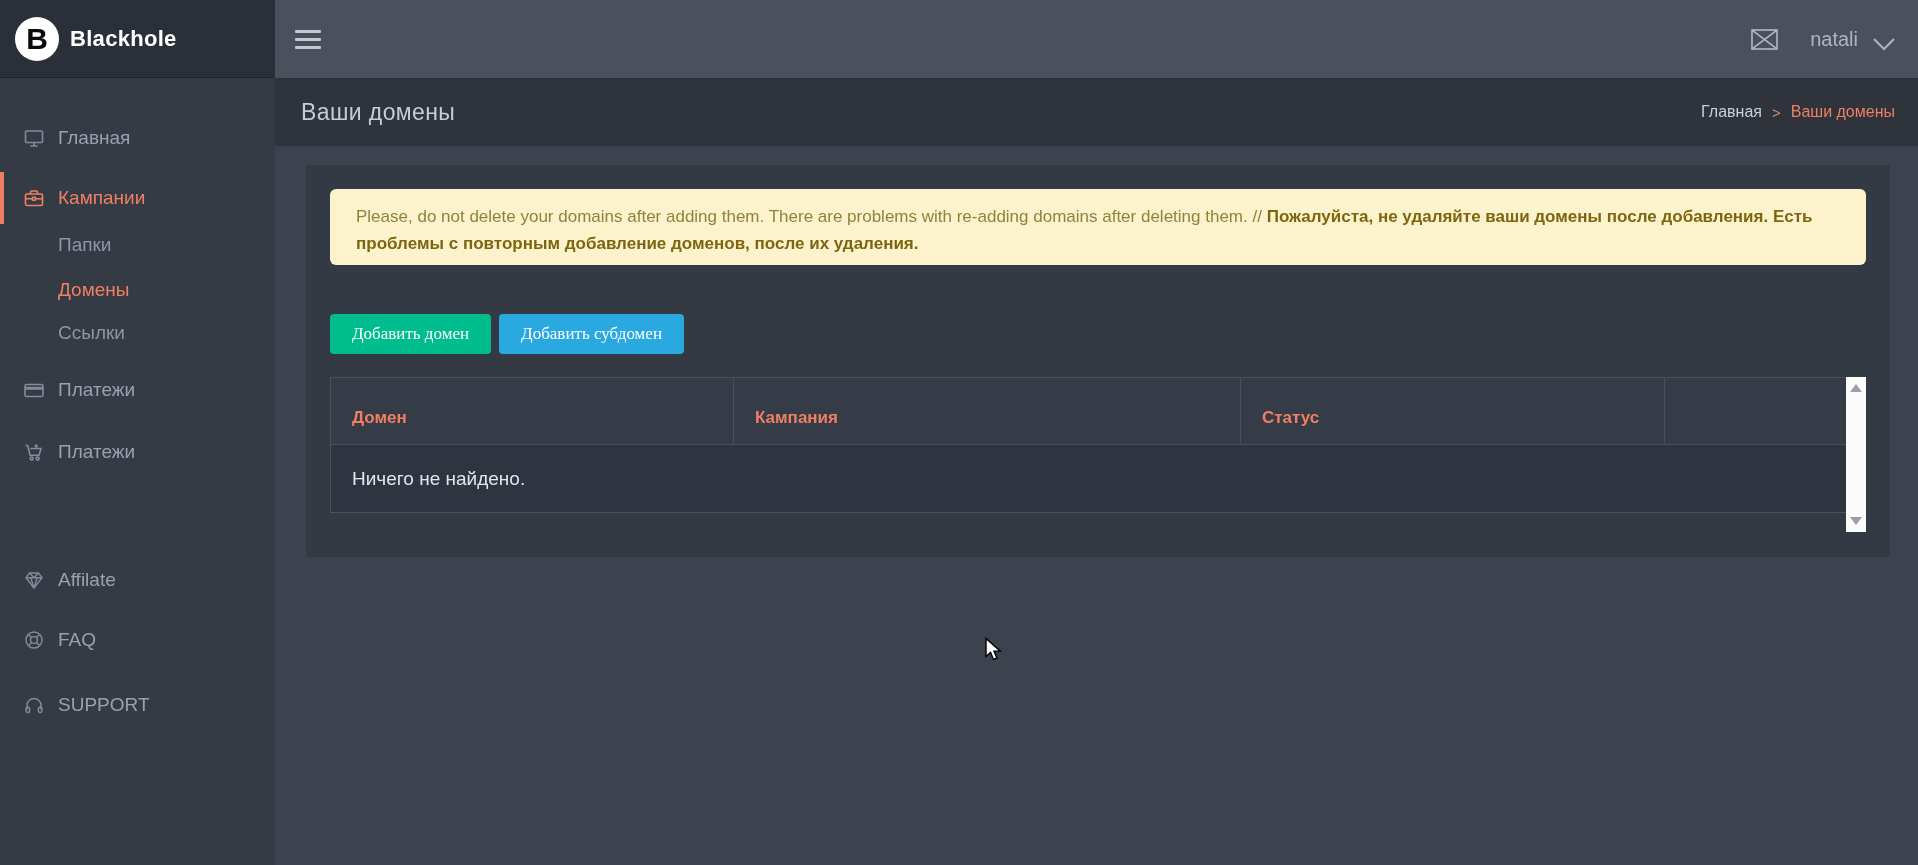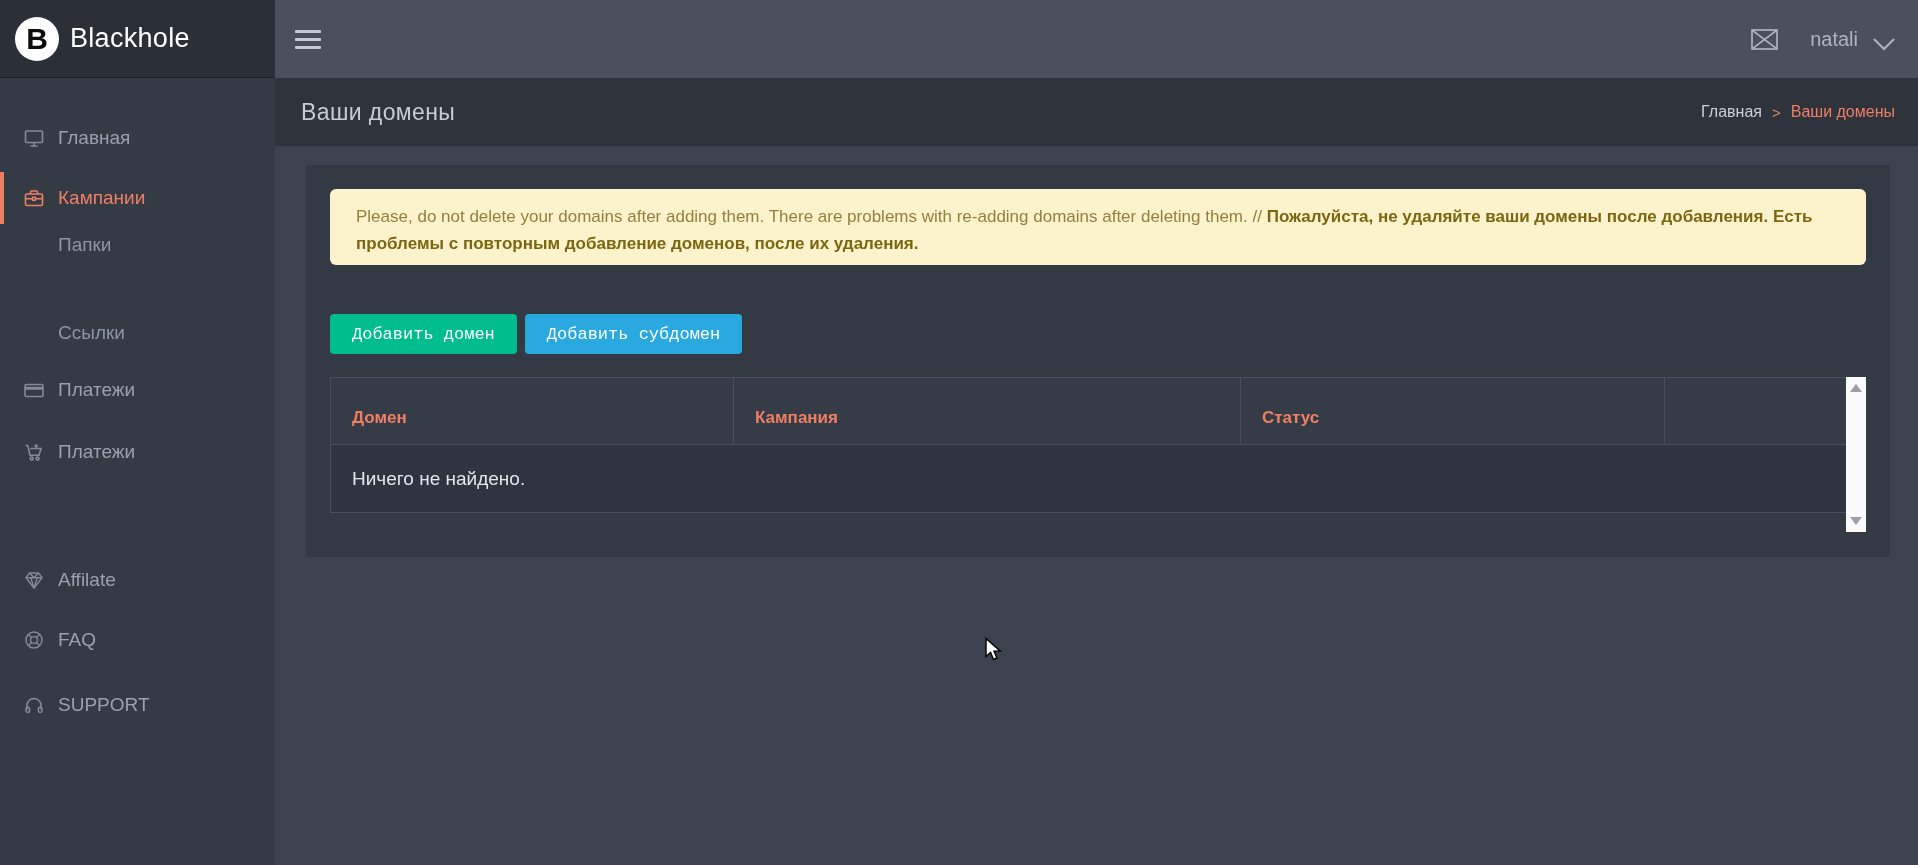--- a/index.html
+++ b/index.html
@@ -13,21 +13,21 @@
   }
   *{box-sizing:border-box;margin:0;padding:0;}
   html,body{background:#222;}
   body{font-family:"Liberation Sans",sans-serif;}
   .app{position:relative;width:1918px;height:865px;background:var(--main-bg);overflow:hidden;}
 
   
   .sidebar{position:absolute;left:0;top:0;width:275px;height:865px;background:var(--sidebar-bg);}
   .logo-area{height:78px;background:var(--logo-bg);display:flex;align-items:center;padding-left:15px;gap:11px;border-bottom:1px solid rgba(0,0,0,.25);cursor:pointer;}
   .logo-circle{width:44px;height:44px;border-radius:50%;background:#fff;color:#0b0b0b;display:flex;align-items:center;justify-content:center;font-weight:bold;font-size:30px;line-height:1;}
-  .brand-name{color:#fff;font-weight:normal;font-size:27px;letter-spacing:.3px;}
+  .brand-name{color:#fff;font-weight:bold;font-size:22px;letter-spacing:.3px;}
   .nav-item{position:absolute;left:0;width:275px;height:40px;display:flex;align-items:center;padding-left:23px;gap:13px;color:var(--text-muted);font-size:19px;cursor:pointer;}
   .nav-item .ni-icon{width:22px;height:22px;color:var(--icon-color);flex:0 0 22px;}
   .nav-item.sub{padding-left:58px;color:var(--text-sub);}
   .nav-item.accent{color:var(--accent);}
   .nav-item.accent .ni-icon{color:var(--accent);}
   .active-bar{position:absolute;left:0;top:172px;width:4px;height:52px;background:var(--accent);}
 
   
   .topnav{position:absolute;left:275px;top:0;width:1643px;height:78px;background:var(--topnav-bg);}
   .hamburger{position:absolute;left:20px;top:25px;width:26px;height:28px;display:flex;flex-direction:column;justify-content:center;gap:5px;cursor:pointer;}
@@ -44,21 +44,21 @@
   .breadcrumb{display:flex;align-items:center;gap:10px;font-size:16px;}
   .crumb-link{color:#c9cfd6;cursor:pointer;}
   .crumb-sep{color:#d98a6e;font-size:15px;}
   .crumb-active{color:var(--accent);}
 
   
   .card{position:absolute;left:306px;top:165px;width:1584px;height:392px;background:var(--card-bg);border-radius:3px;padding:24px;}
   .alert{background:var(--alert-bg);border-radius:6px;padding:14px 26px;color:var(--alert-text);font-size:17px;line-height:27px;height:76px;overflow:hidden;}
   .alert b{color:var(--alert-text-bold);}
   .btn-row{margin-top:49px;display:flex;gap:8px;}
-  .btn{border:none;border-radius:4px;height:40px;padding:0 22px;color:#fff;font-size:17px;font-family:Liberation Mono, monospace;cursor:pointer;}
+  .btn{border:none;border-radius:4px;height:40px;padding:0 22px;color:#fff;font-size:17px;font-family:Liberation Serif, serif;cursor:pointer;}
   .btn-success{background:var(--success);}
   .btn-info{background:var(--info);}
   .table-wrap{position:relative;margin-top:23px;height:155px;}
   table{width:1516px;border-collapse:collapse;table-layout:fixed;}
   th,td{border:1px solid var(--table-border);text-align:left;}
   th{height:67px;background:var(--table-header-bg);color:var(--accent);font-size:17px;font-weight:bold;padding:14px 0 0 21px;vertical-align:middle;}
   td{height:68px;background:var(--table-row-bg);color:#e2e6ea;font-size:19px;padding-left:21px;vertical-align:middle;}
   .vscroll{position:absolute;right:0;top:0;width:20px;height:155px;background:var(--scrollbar-bg);cursor:default;}
   .sb-up,.sb-down{position:absolute;left:50%;transform:translateX(-50%);width:0;height:0;border-left:6px solid transparent;border-right:6px solid transparent;}
   .sb-up{top:7px;border-bottom:8px solid #9aa0a8;}
@@ -95,20 +95,23 @@
           <path d="M2.5 11.7h7M12.5 11.7h7"></path>
           <rect x="9.5" y="10.2" width="3" height="3" rx=".5"></rect>
         </svg>
       <span>Кампании</span>
     </div>
 
     <div class="nav-item sub" style="top:225px">
       <span>Папки</span>
     </div>
 
+    <div class="nav-item sub accent" style="top:270px">
+      <span>Домены</span>
+    </div>
 
     <div class="nav-item sub" style="top:313px">
       <span>Ссылки</span>
     </div>
 
     <div class="nav-item" style="top:370px">
       <svg class="ni-icon" viewBox="0 0 22 22" fill="none" stroke="currentColor" stroke-width="1.6">
           <rect x="2" y="5.5" width="18" height="12" rx="1.5"></rect>
           <path d="M2 9.3h18" stroke-width="3"></path>
         </svg>

